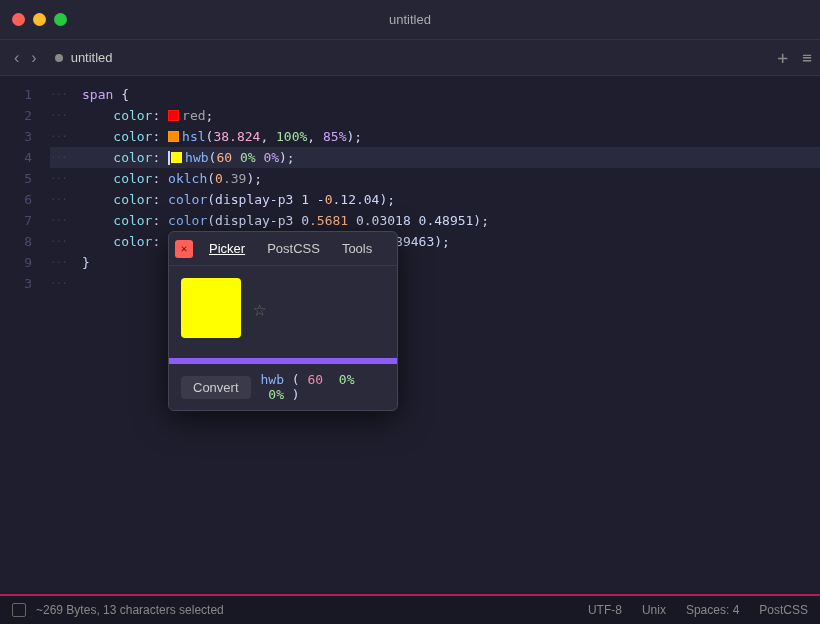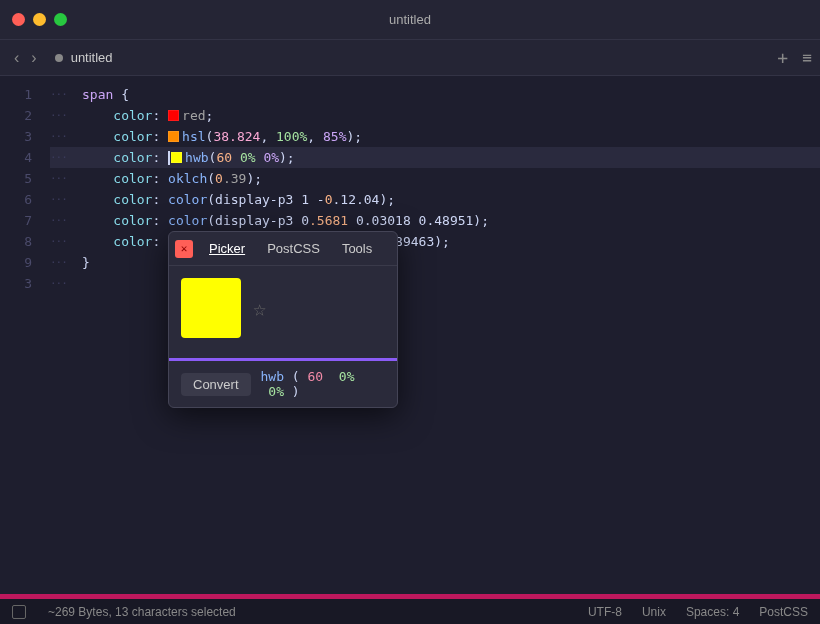--- a/index.html
+++ b/index.html
@@ -238,21 +238,21 @@
       border-radius: 4px;
       flex-shrink: 0;
     }
     .color-star {
       color: #666;
       font-size: 22px;
       cursor: pointer;
     }
 
     .picker-footer {
-      border-top: 3px solid #8b5cf6;
+      border-top: 6px solid #8b5cf6;
       padding: 8px 12px;
       display: flex;
       align-items: center;
       gap: 10px;
     }
     .convert-btn {
       background: #3a3a4a;
       color: #ccc;
       border: none;
       padding: 4px 12px;
@@ -272,22 +272,22 @@
     
     .statusbar {
       height: 30px;
       background: #181825;
       display: flex;
       align-items: center;
       padding: 0 12px;
       font-family: -apple-system, sans-serif;
       font-size: 12px;
       color: #888;
-      border-top: 5px solid #be185d;
-      gap: 16px;
+      border-top: 2px solid #be185d;
+      gap: 4px;
     }
     .status-icon {
       width: 14px;
       height: 14px;
       border: 1px solid #666;
       border-radius: 2px;
       margin-right: 6px;
       display: inline-block;
     }
     .status-right {

